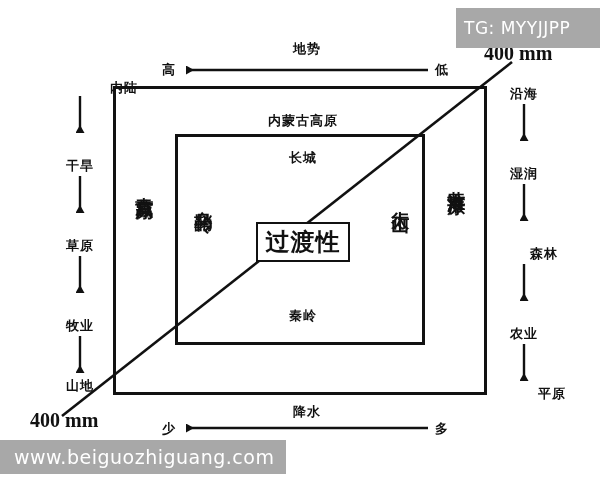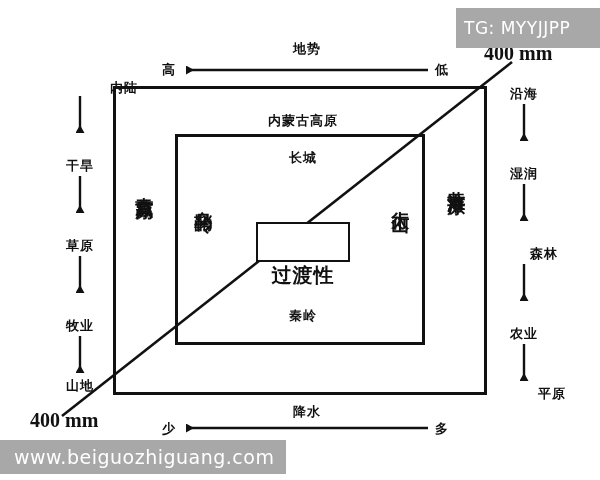--- a/index.html
+++ b/index.html
@@ -127,18 +127,18 @@
   <div class="vtext" style="left:144px;top:182px;">青藏高原</div>
   <div class="vtext" style="left:456px;top:176px;">黄淮海平原</div>
 
   <div class="lbl cn centered" style="left:303px;top:120px;text-align:right;">内蒙古高原</div>
   <div class="lbl cn centered" style="left:303px;top:157px;">长城</div>
   <div class="vtext" style="left:203px;top:196px;">乌鞘岭</div>
   <div class="vtext" style="left:400px;top:196px;">太行山</div>
   <div class="lbl cn centered" style="left:303px;top:315px;">秦岭</div>
 
   <div class="rect chip" id="transition-chip" style="left:256px;top:222px;width:94px;height:40px;"></div>
-  <div class="lbl cn centered" style="left:303px;top:242px;font-size:20px;margin-top:33px;">过渡性</div>
+  <div class="lbl cn centered" style="left:303px;top:242px;font-size:24px;">过渡性</div>
 
   <div class="wm" id="tg-badge">TG: MYYJJPP</div>
   <div class="wm" id="site-watermark">www.beiguozhiguang.com</div>
 
 </div>
 
 </body></html>

